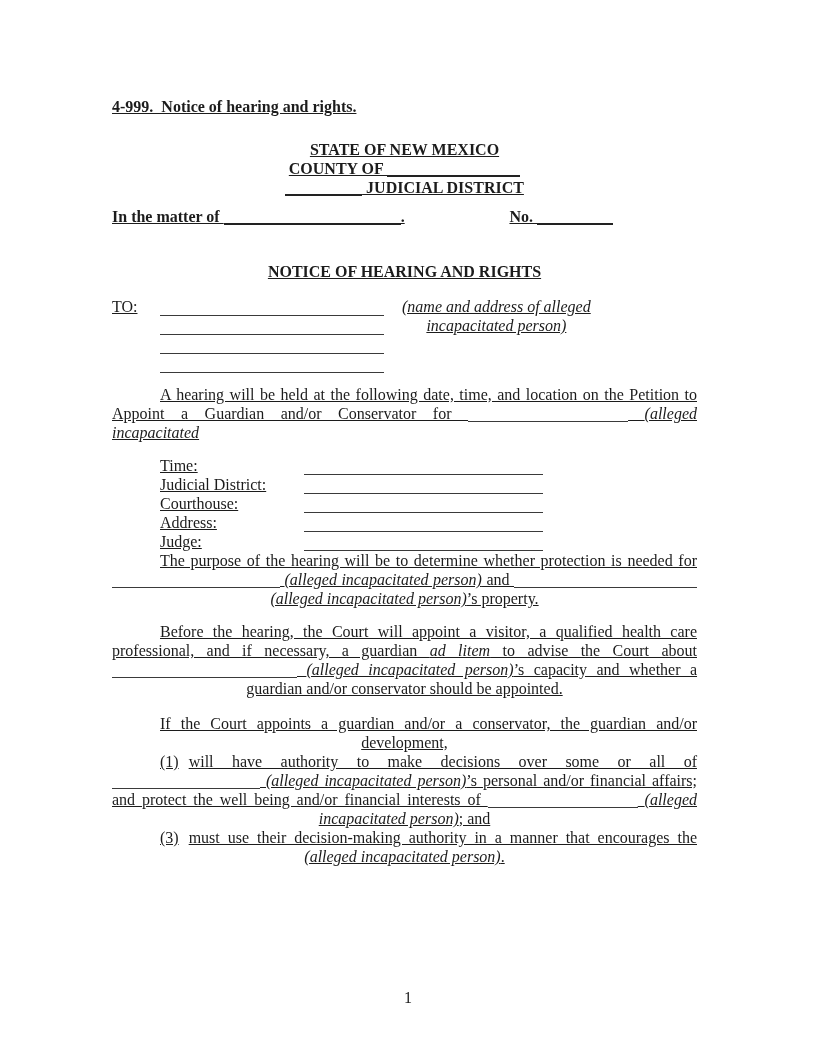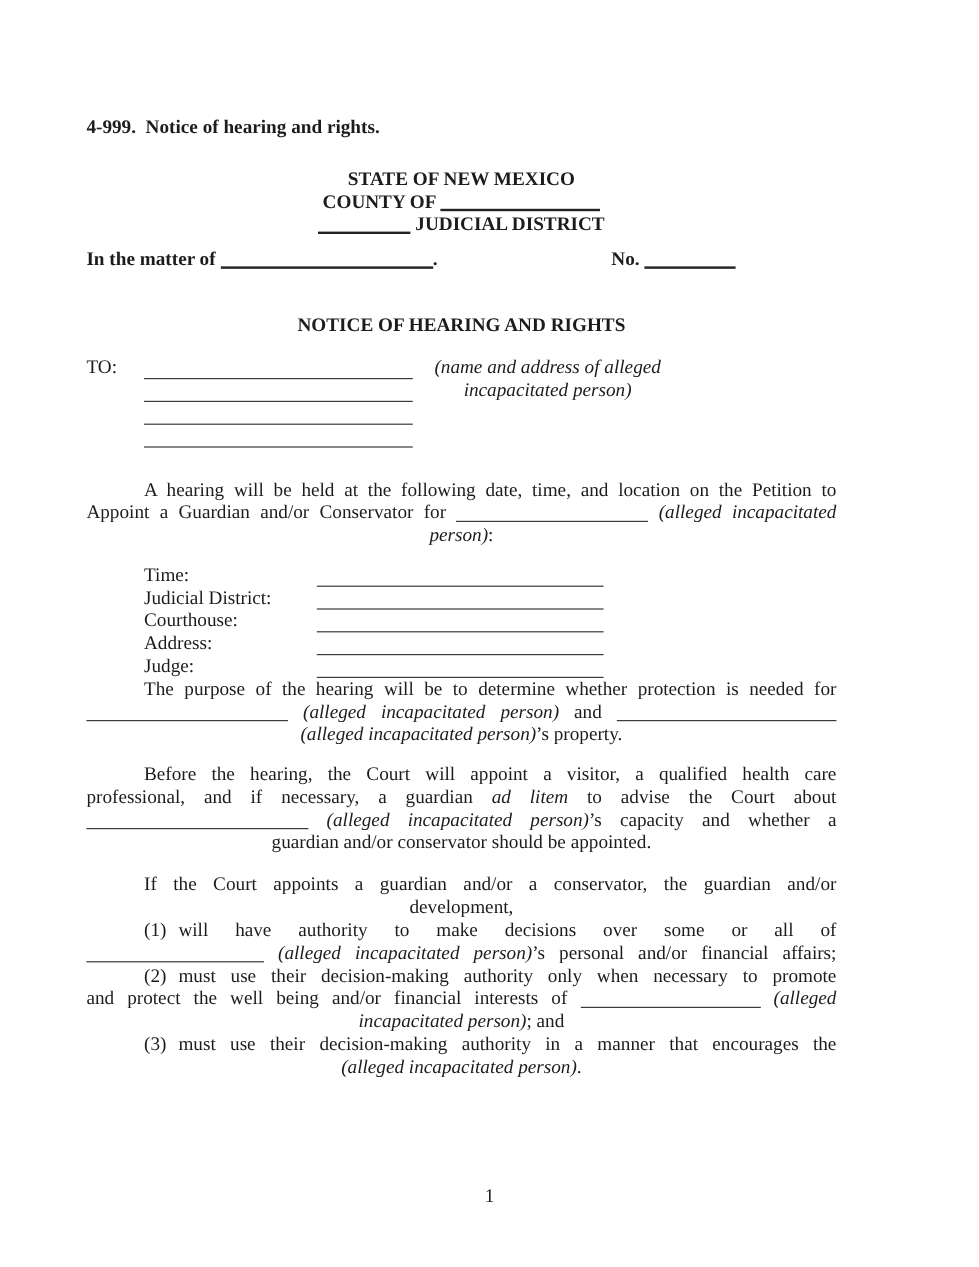--- a/index.html
+++ b/index.html
@@ -1,40 +1,40 @@
 <!DOCTYPE html>
 <html><head>
 <meta charset="utf-8">
 <style>
   html,body{margin:0;padding:0;background:#ffffff;}
   body{width:816px;height:1056px;overflow:hidden;
        font-family:"Liberation Serif","DejaVu Serif",serif;
        font-size:16px;color:#1c1c1c;}
   .page{position:relative;width:816px;height:1056px;box-sizing:border-box;
-        padding:97px 119px 0 72px;background:#fff;}
+        padding:97px 119px 0 112px;background:#fff;text-decoration:underline;}
   .line{line-height:19px;text-align:center;}
   .j{text-align:justify;text-align-last:justify;}
   .ind{text-indent:48px;}
   .bold{font-weight:bold;}
   .rule-title{font-weight:bold;white-space:pre-wrap;line-height:19px;}
   .court-caption{margin-top:24px;}
   .court-caption .line{line-height:19px;}
   .matter{margin-top:10px;display:flex;line-height:19px;}
   .matter-right{margin-left:auto;margin-right:84px;}
   .heading{margin-top:36px;text-align:center;font-weight:bold;line-height:19px;}
   .blank{display:inline-block;height:10px;border-bottom:1px solid #3a3a3a;vertical-align:-3px;}
   .bold .blank,.matter .blank,.court-caption .blank{border-bottom-width:2px;border-bottom-color:#222;}
   .tab{display:inline-block;height:6px;}
   .to-block{margin-top:16px;display:flex;}
   .to-label{width:48px;line-height:19px;}
   .to-lines{width:224px;}
   .to-line{height:19px;border-bottom:1px solid #3a3a3a;box-sizing:border-box;}
   .to-caption{margin-left:18px;font-style:italic;line-height:19px;}
   .para{margin:0;}
-  .p1{margin-top:26px;}
+  .p1{margin-top:12px;}
   .p2{}
   .p3{margin-top:14px;}
   .p4{margin-top:16px;}
   .date-block{margin-top:14px;padding-left:48px;}
   .date-row{display:flex;height:19px;line-height:19px;}
   .date-label{width:144px;}
   .date-line{width:239px;border-bottom:1px solid #3a3a3a;box-sizing:border-box;}
   .page-number{position:absolute;left:0;right:0;top:988px;text-align:center;line-height:19px;}
   i{font-style:italic;}
 </style>
@@ -68,21 +68,20 @@
       </div>
     <div class="to-caption">
         <div class="line">(name and address of alleged</div>
         <div class="line">incapacitated person)</div>
       </div>
   </div>
 
   <div class="para p1">
       <div class="line j ind">A hearing will be held at the following date, time, and location on the Petition to</div>
       <div class="line j">Appoint a Guardian and/or Conservator for <span class="blank" style="width: 160px;"></span> <i>(alleged incapacitated</i></div>
-      <div class="line"><i>person)</i>:</div>
     </div>
 
   <div class="date-block">
       <div class="date-row">
         <span class="date-label">Time:</span>
         <span class="date-line"></span>
       </div>
       <div class="date-row">
         <span class="date-label">Judicial District:</span>
         <span class="date-line"></span>
@@ -112,21 +111,20 @@
       <div class="line j">professional, and if necessary, a guardian <i>ad litem</i> to advise the Court about</div>
       <div class="line j"><span class="blank" style="width: 185px;"></span> <i>(alleged incapacitated person)</i>’s capacity and whether a</div>
       <div class="line">guardian and/or conservator should be appointed.</div>
     </div>
 
   <div class="para p4">
       <div class="line j ind">If the Court appoints a guardian and/or a conservator, the guardian and/or</div>
       <div class="line">development,</div>
       <div class="line j ind">(1)<span class="tab" style="width: 10px;"></span>will have authority to make decisions over some or all of</div>
       <div class="line j"><span class="blank" style="width: 148px;"></span> <i>(alleged incapacitated person)</i>’s personal and/or financial affairs;</div>
-      <div class="line j ind">(2)<span class="tab" style="width: 10px;"></span>must use their decision-making authority only when necessary to promote</div>
       <div class="line j">and protect the well being and/or financial interests of <span class="blank" style="width: 150px;"></span> <i>(alleged</i></div>
       <div class="line"><i>incapacitated person)</i>; and</div>
       <div class="line j ind">(3)<span class="tab" style="width: 10px;"></span>must use their decision-making authority in a manner that encourages the</div>
       <div class="line"><i>(alleged incapacitated person)</i>.</div>
     </div>
 
   <div class="page-number">1</div>
 
 </div>
 

